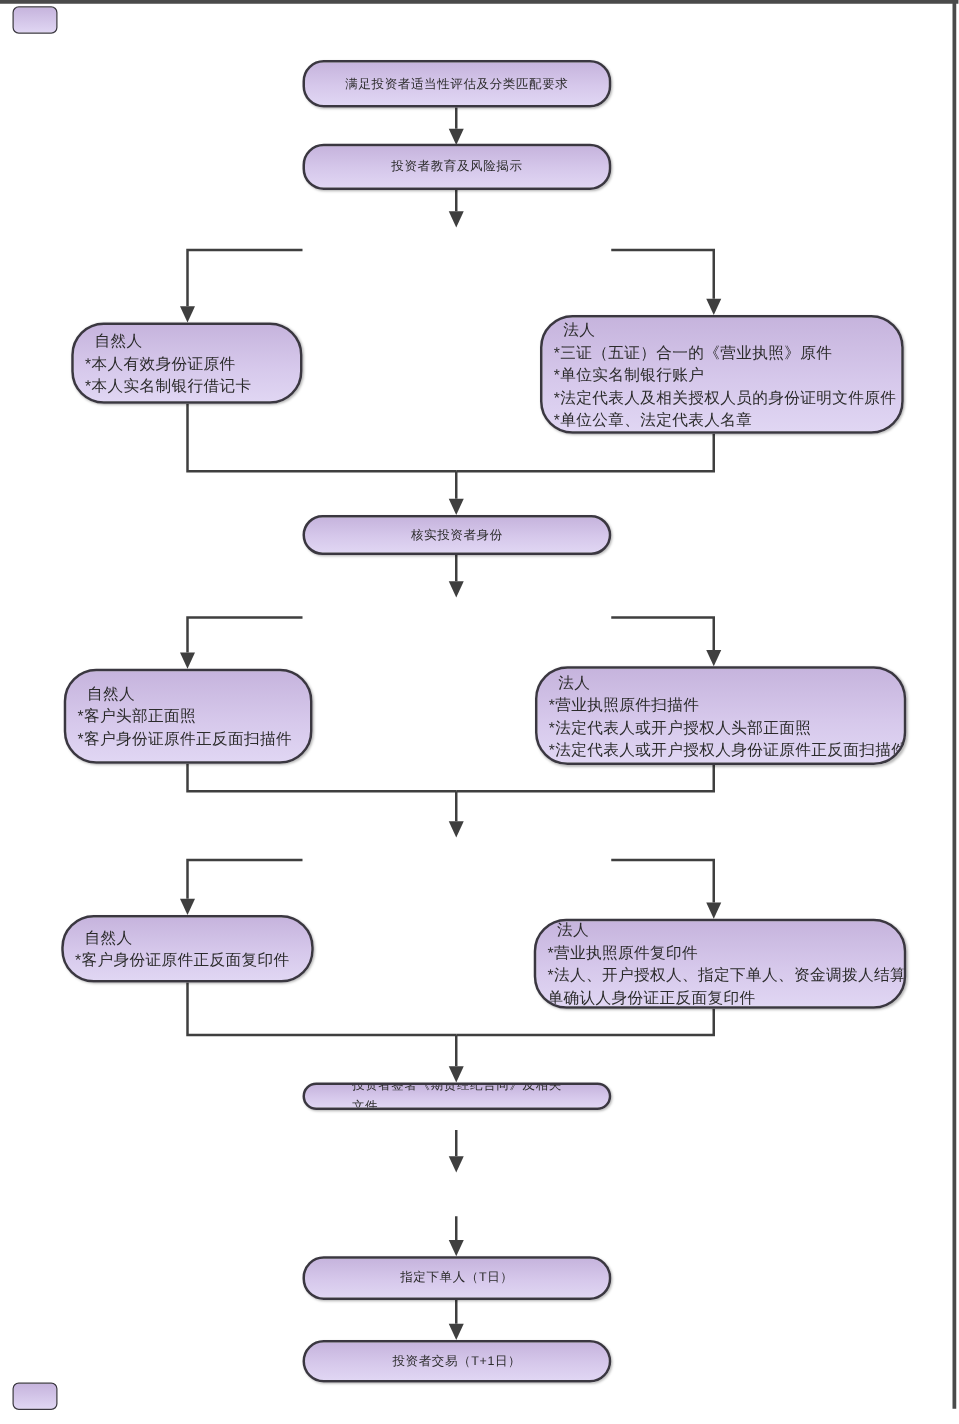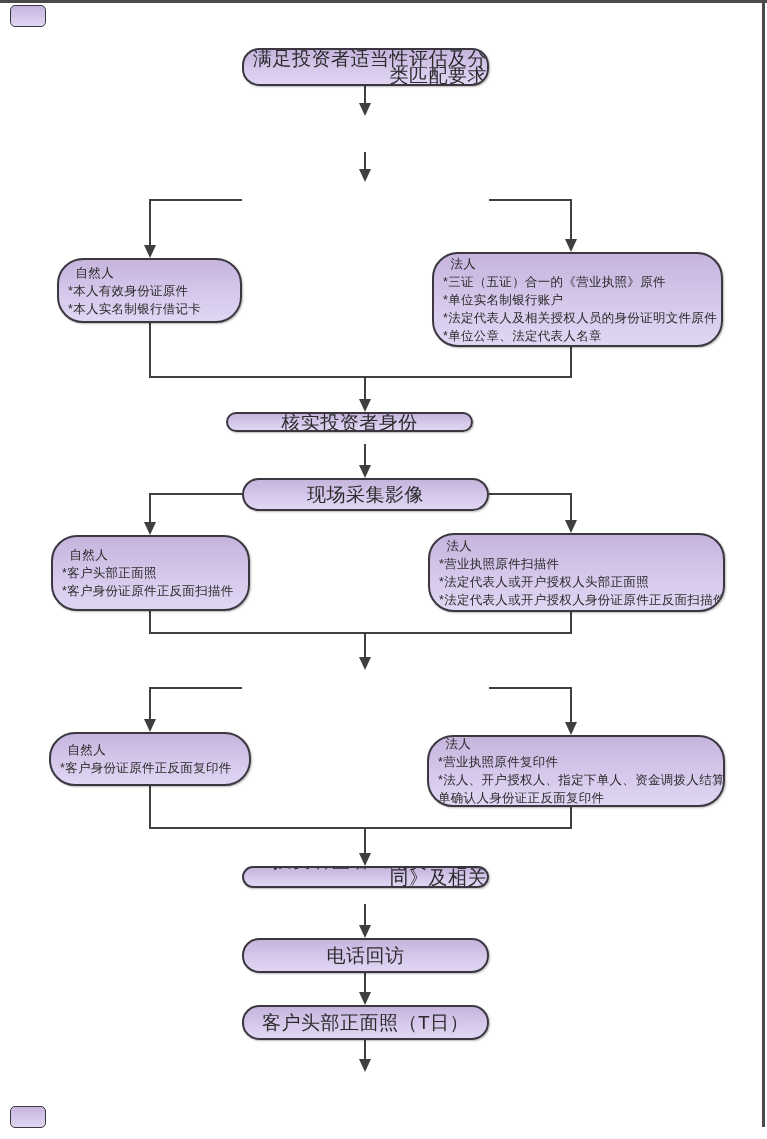--- a/index.html
+++ b/index.html
@@ -23,31 +23,31 @@
     position:absolute;box-sizing:border-box;
     display:flex;align-items:center;justify-content:center;
     background:linear-gradient(to bottom,var(--node-fill-top,#c6b4dd) 0%,var(--node-fill-mid,#d6c8eb) 55%,var(--node-fill-bottom,#e0d6f3) 100%);
     border:2px solid var(--node-border,#3a3740);
     border-radius:17px;
     box-shadow:1px 1px 2px rgba(0,0,0,0.28);
     color:var(--text,#2b2b2b);
     overflow:hidden;
   }
   .node .node-label{
-    font-size:19px;letter-spacing:0.5px;text-align:right;line-height:17px;white-space:pre-line;
+    font-size:10px;letter-spacing:0.5px;text-align:left;line-height:17px;white-space:pre-line;
   }
   .node-branch{border-radius:26px;justify-content:flex-start;}
   .node-branch .branch-label{
     font-size:12.5px;line-height:18px;white-space:pre;text-align:left;padding:0 7px 0 9px;letter-spacing:0.3px;
   }
   
   .n-assess  {left:242px;top:48px;  width:247px;height:38px;}
   .n-educate {left:242px;top:115px; width:247px;height:37px;}
   .n-provide {left:242px;top:182px; width:247px;height:35px;}
-  .n-verify  {left:226px;top:412px; width:247px;height:20px;}
+  .n-verify  {left:242px;top:412px; width:247px;height:32px;}
   .n-capture {left:242px;top:478px; width:247px;height:33px;}
   .n-copies  {left:242px;top:670px; width:247px;height:37px;}
   .n-sign    {left:242px;top:866px; width:247px;height:22px;}
   .n-callback{left:242px;top:938px; width:247px;height:35px;}
   .n-code    {left:242px;top:1005px;width:247px;height:35px;}
   .n-trade   {left:242px;top:1072px;width:247px;height:34px;}
   .b-l1{left:57px; top:258px;width:185px;height:65px;}
   .b-r1{left:432px;top:252px;width:291px;height:95px;}
   .b-l2{left:51px; top:535px;width:199px;height:76px;}
   .b-r2{left:428px;top:533px;width:297px;height:79px;}
@@ -133,40 +133,40 @@
         <path d="M150,786 V828 H365"></path>
         <path d="M571,807 V828 H365"></path>
         <line x1="365" y1="828" x2="365" y2="853"></line>
         <polygon points="359,853 371,853 365,866"></polygon>
       </g>
   </svg>
 
   <div class="node n-assess">
     <div class="node-label">满足投资者适当性评估及分类匹配要求</div>
   </div>
+  <div class="node n-educate">
+    <div class="node-label">投资者教育及风险揭示</div>
+  </div>
 
   <div class="node node-branch b-l1">
     <div class="branch-label">  自然人
 *本人有效身份证原件
 *本人实名制银行借记卡</div>
   </div>
   <div class="node node-branch b-r1">
     <div class="branch-label">  法人
 *三证（五证）合一的《营业执照》原件
 *单位实名制银行账户
 *法定代表人及相关授权人员的身份证明文件原件
 *单位公章、法定代表人名章</div>
   </div>
 
   <div class="node n-verify">
     <div class="node-label">核实投资者身份</div>
   </div>
-  <div class="node n-capture">
-    <div class="node-label">现场采集影像</div>
-  </div>
 
   <div class="node node-branch b-l2">
     <div class="branch-label">  自然人
 *客户头部正面照
 *客户身份证原件正反面扫描件</div>
   </div>
   <div class="node node-branch b-r2">
     <div class="branch-label">  法人
 *营业执照原件扫描件
 *法定代表人或开户授权人头部正面照
@@ -182,20 +182,20 @@
     <div class="branch-label">  法人
 *营业执照原件复印件
 *法人、开户授权人、指定下单人、资金调拨人结算
 单确认人身份证正反面复印件</div>
   </div>
 
   <div class="node n-sign">
     <div class="node-label">投资者签署《期货经纪合同》及相关
 文件</div>
   </div>
-  <div class="node n-callback">
-    <div class="node-label">电话回访</div>
-  </div>
   <div class="node n-code">
-    <div class="node-label">客户头部正面照（T日）</div>
+    <div class="node-label">指定下单人（T日）</div>
+  </div>
+  <div class="node n-trade">
+    <div class="node-label">投资者交易（T+1日）</div>
   </div>
 
 </div>
 
 </body></html>

